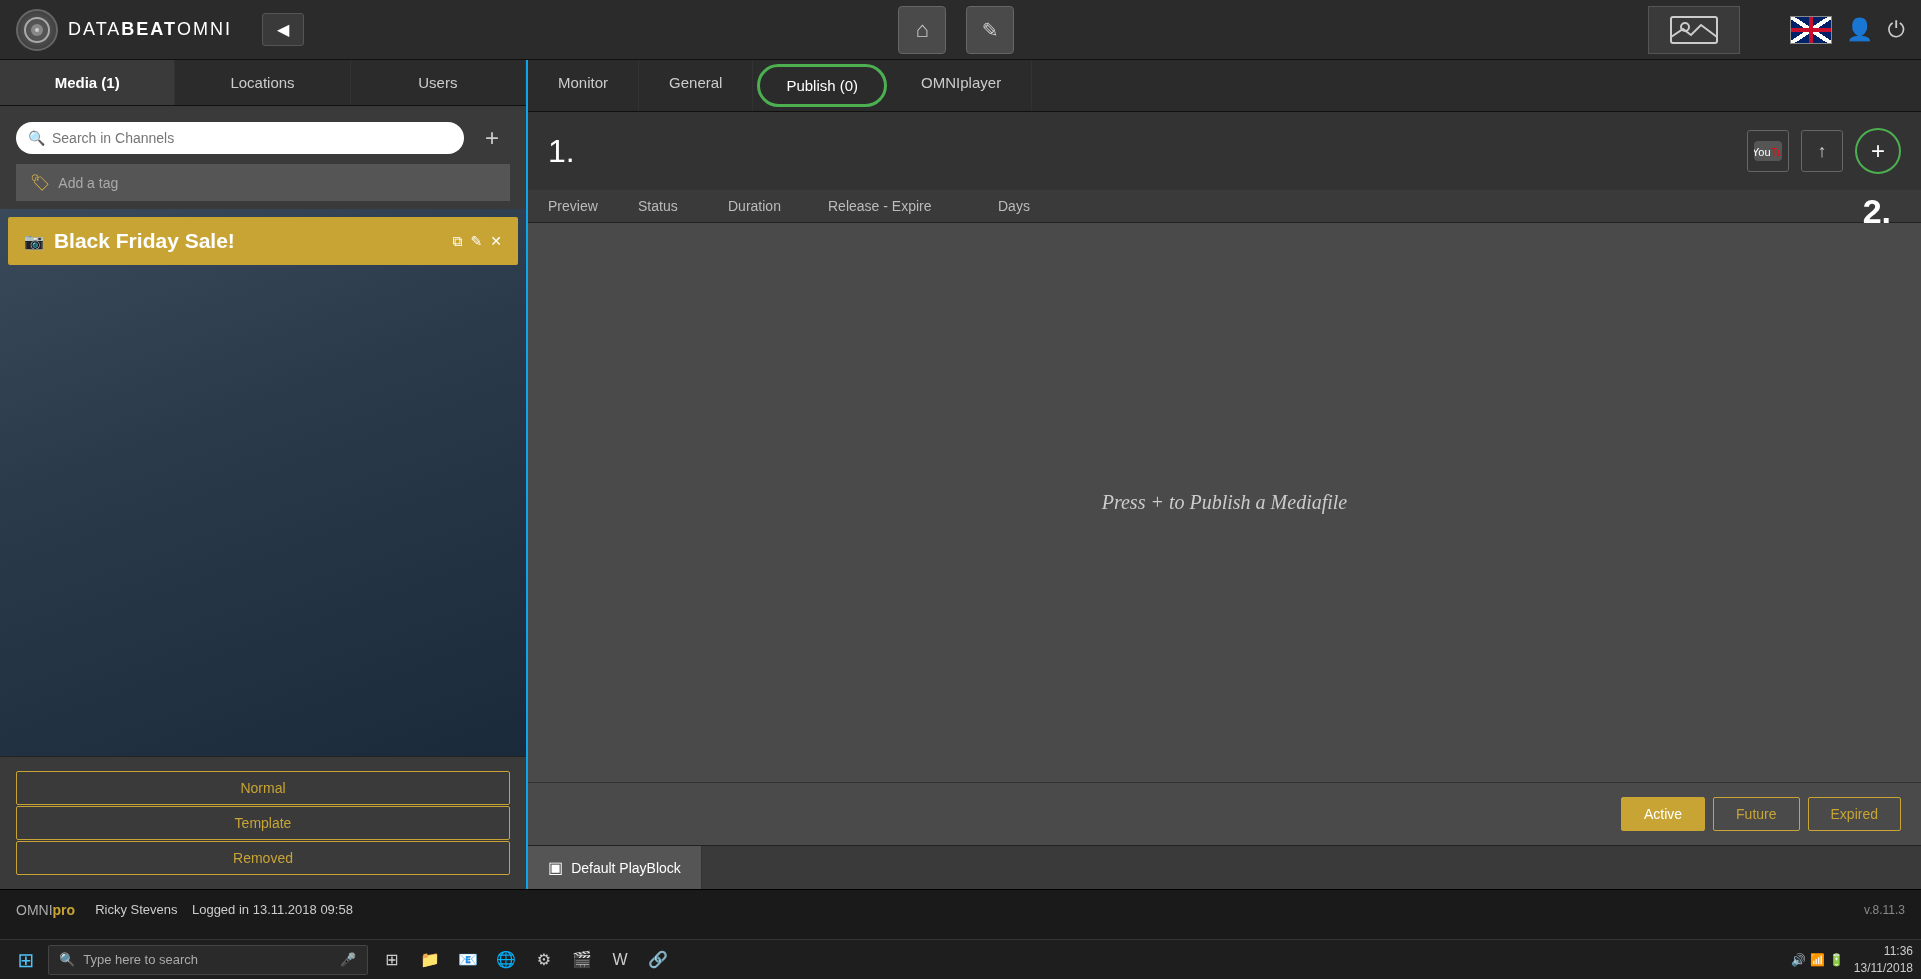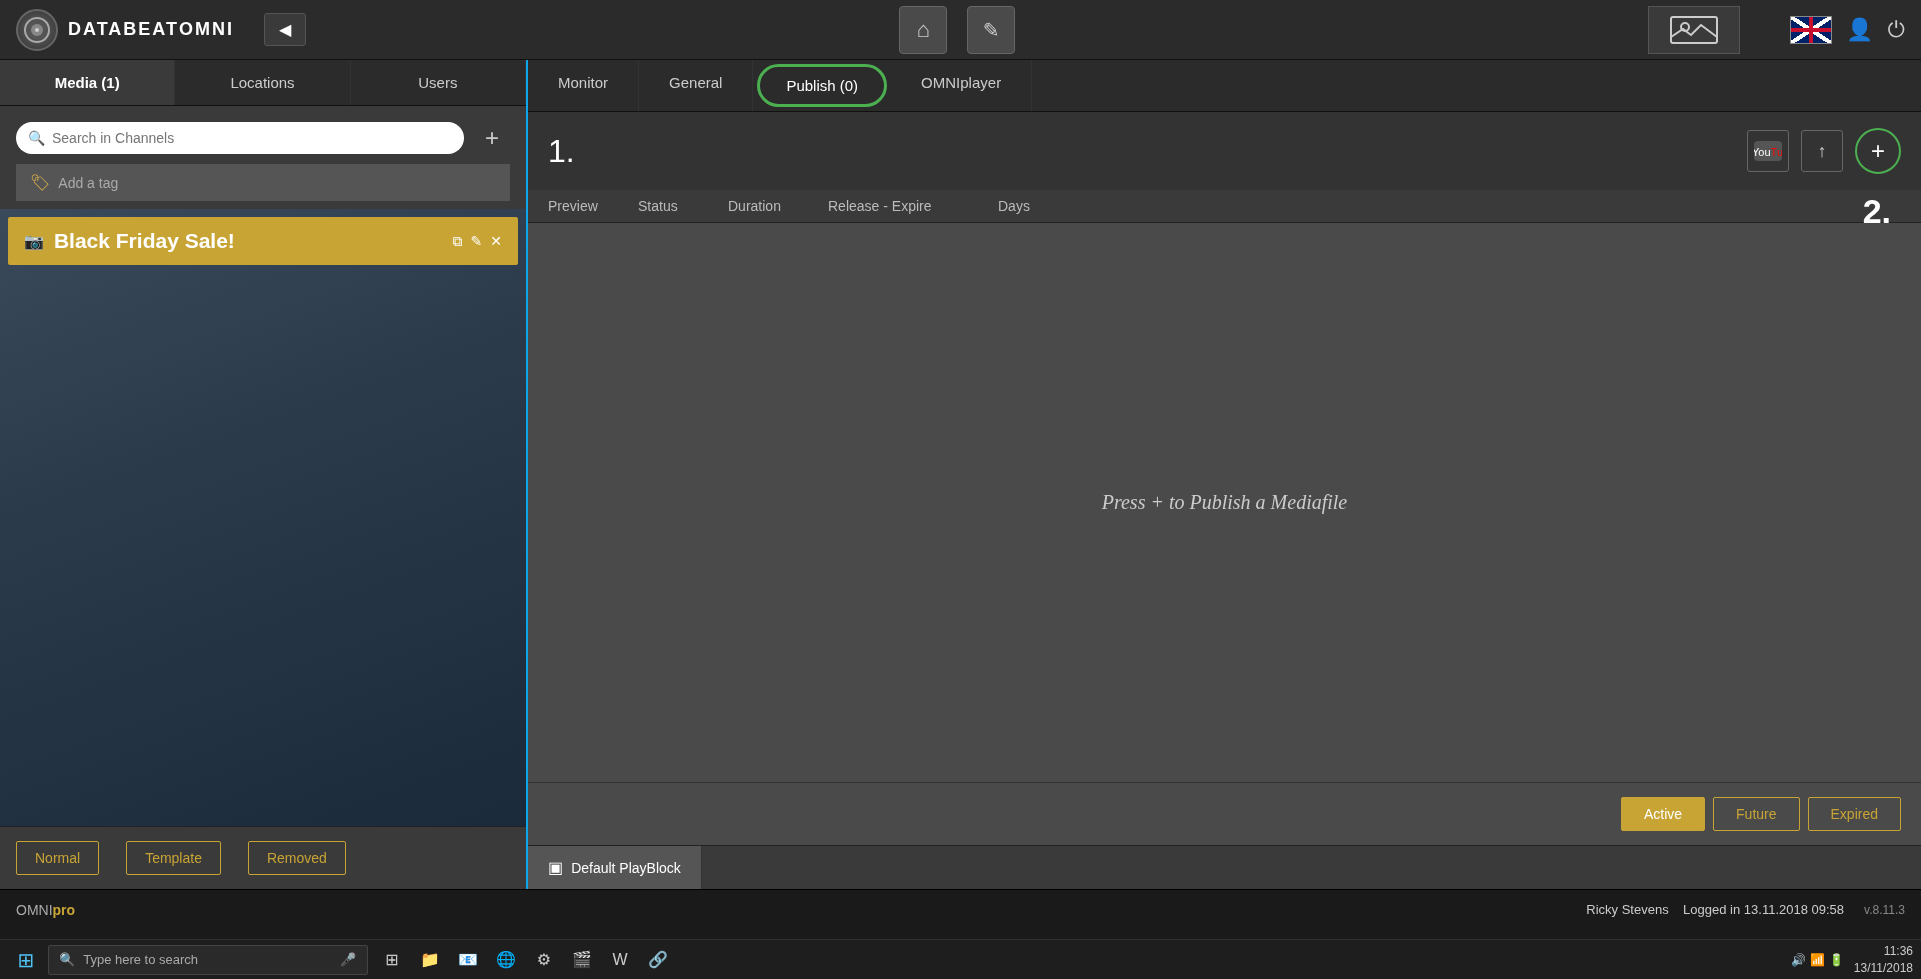--- a/index.html
+++ b/index.html
@@ -15,21 +15,21 @@
       padding: 0 16px;
       gap: 10px;
       border-bottom: 1px solid #111;
     }
     #topbar .logo {
       display: flex;
       align-items: center;
       gap: 10px;
       color: white;
       font-size: 18px;
-      font-weight: bold;
+      font-weight: normal;
       letter-spacing: 2px;
       min-width: 200px;
     }
     #topbar .logo .logo-icon {
       width: 42px;
       height: 42px;
       border-radius: 50%;
       background: radial-gradient(circle, #555 30%, #333 100%);
       display: flex; align-items: center; justify-content: center;
       font-size: 20px;
@@ -202,23 +202,24 @@
     }
     .channel-item .ch-icon { color: #555; font-size: 16px; }
     .channel-item .ch-name { flex: 1; color: white; font-size: 21px; font-weight: bold; }
     .channel-item .ch-actions { display: flex; gap: 8px; }
     .channel-item .ch-actions span { color: white; cursor: pointer; font-size: 14px; }
 
     
     .left-bottom {
       padding: 14px 16px;
       display: flex;
-      gap: 27px;
+      gap: 1px;
       border-top: 1px solid #222;
       background: #3a3a3a;
+      flex-direction: column;
     }
     .filter-btn {
       padding: 8px 18px;
       background: #3a3a3a;
       border: 1px solid #c8a435;
       color: #c8a435;
       cursor: pointer;
       font-size: 14px;
       border-radius: 2px;
     }
@@ -387,21 +388,21 @@
       height: 40px;
       background: #1a1a1a;
       display: flex;
       align-items: center;
       padding: 0 16px;
       gap: 20px;
       border-top: 1px solid #000;
     }
     .status-omni { color: #aaa; font-size: 14px; }
     .status-omni span { color: #c8a435; font-weight: bold; }
-    .status-user { flex: 1; text-align: right; color: #ccc; font-size: 13px; }
+    .status-user { flex: 1; text-align: left; color: #ccc; font-size: 13px; }
     .status-version { color: #888; font-size: 12px; }
 
     
     #taskbar {
       height: 40px;
       background: #1e1e1e;
       display: flex;
       align-items: center;
       padding: 0 8px;
       gap: 4px;

